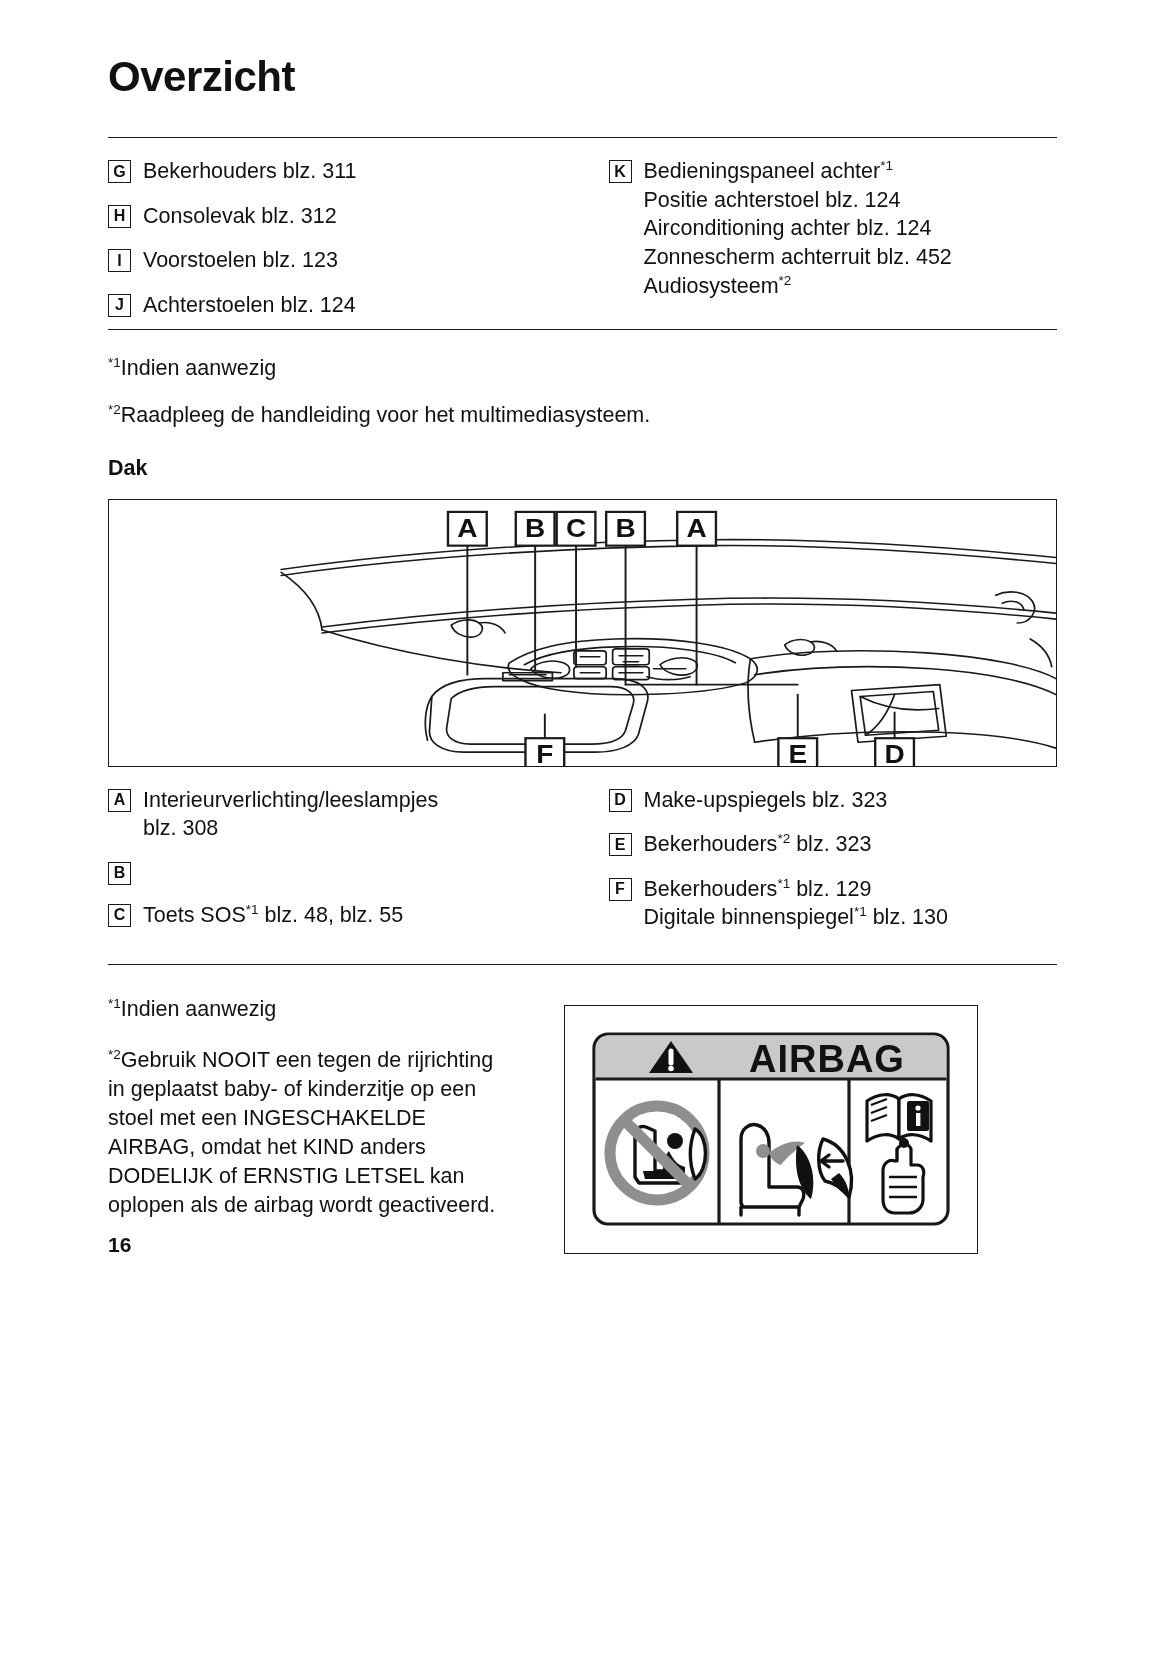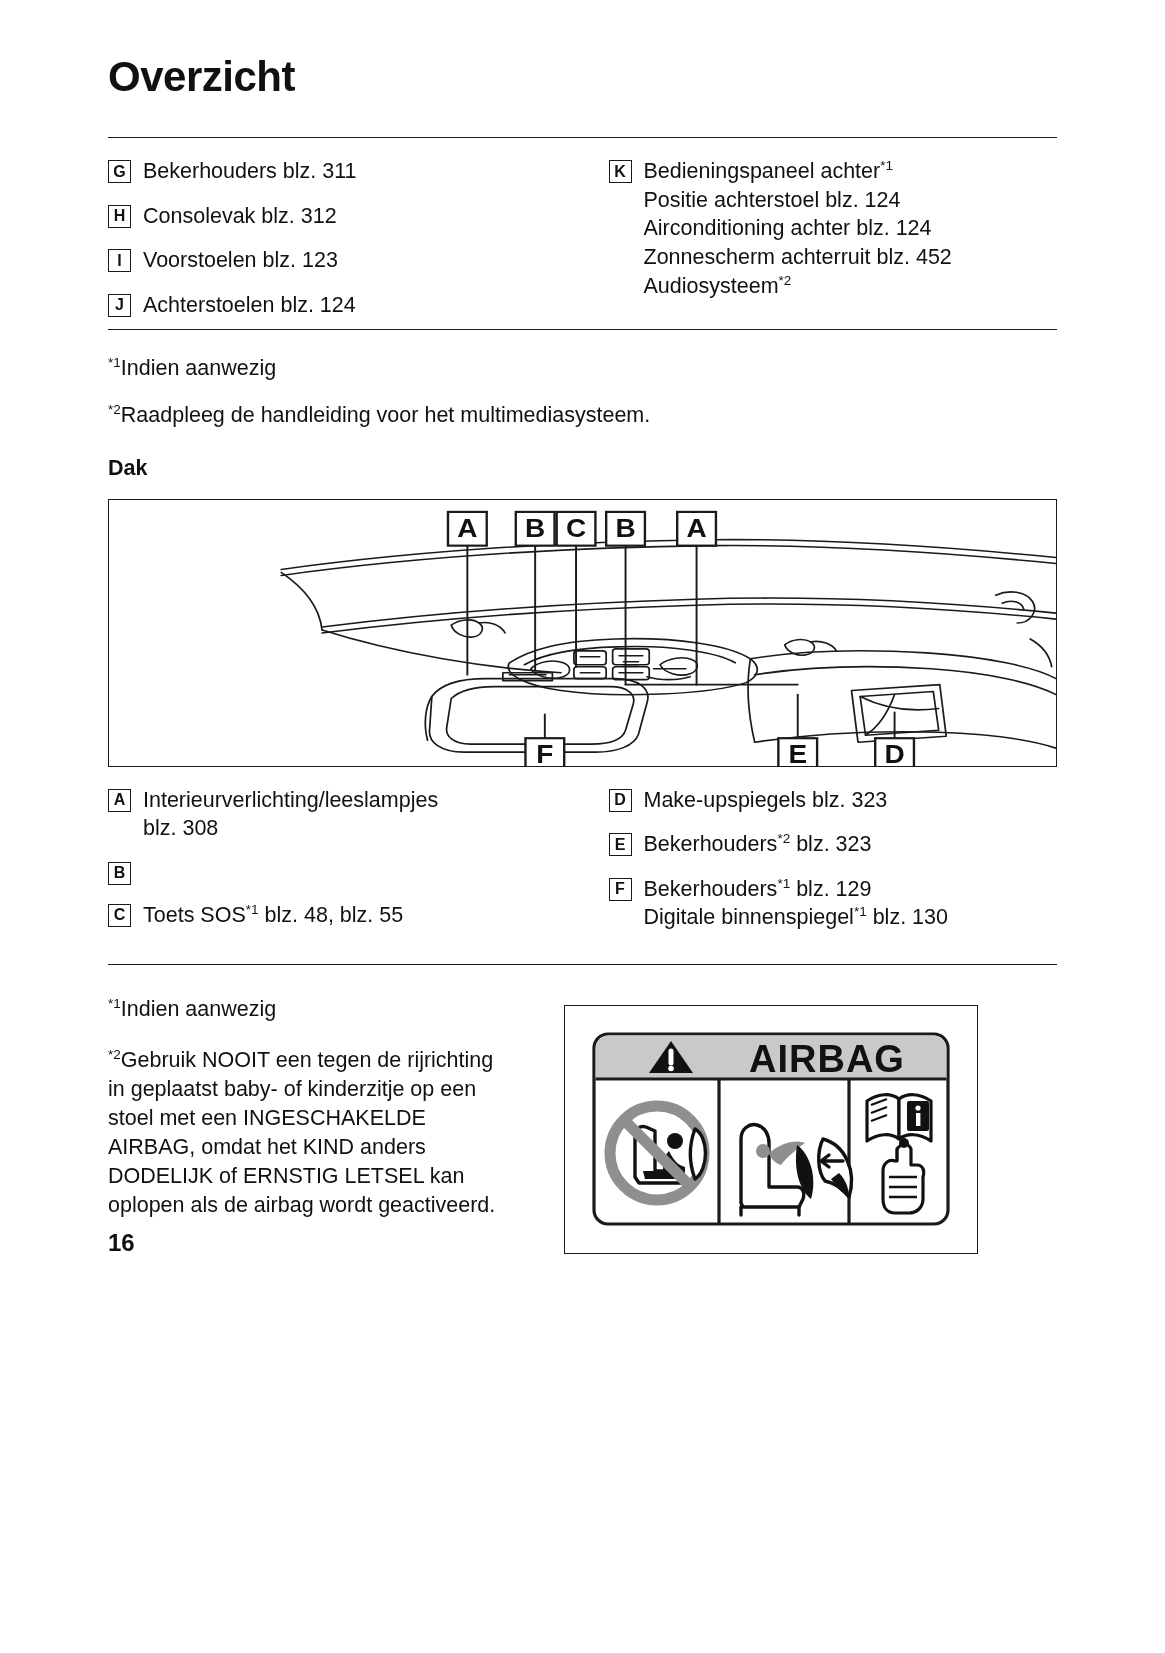--- a/index.html
+++ b/index.html
@@ -153,21 +153,21 @@
     background: #fff;
     margin-top: 10px;
   }
   .airbag-frame svg { display: block; }
 
   
   .page-number {
     position: absolute;
     left: 108px;
     bottom: 58px;
-    font-size: 24px;
+    font-size: 21px;
     font-weight: bold;
   }
 </style>
 </head>
 <body>
 
 <div class="page">
 
   <h1 class="page-title">Overzicht</h1>
 

